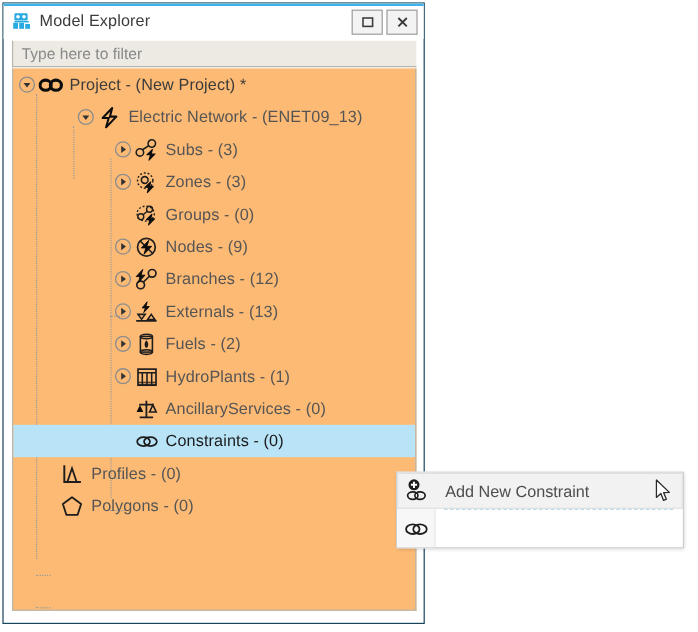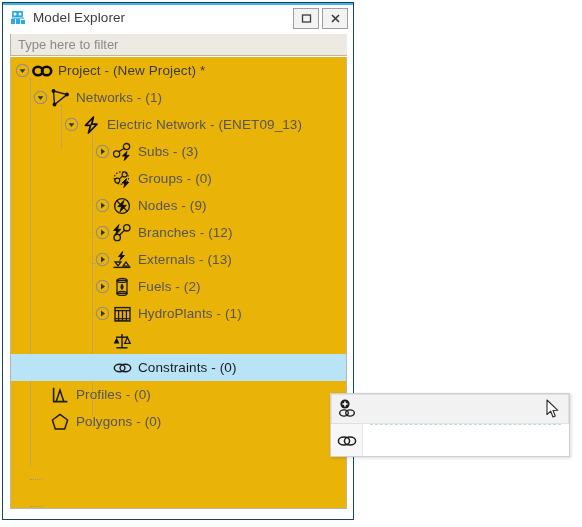--- a/index.html
+++ b/index.html
@@ -109,21 +109,21 @@
   }
   #filter-input::placeholder { color: #8a8a8a; opacity: 1; }
 
   
   #tree-area {
     position: absolute;
     left: 7px;
     top: 54px;
     width: 337px;
     height: 452px;
-    background: #eab308;
+    background: #fdba74;
     border: 1px solid #b8b5ab;
     border-top: none;
     box-sizing: border-box;
     overflow: hidden;
   }
 
   .tree-row {
     position: relative;
     height: 27px;
     display: flex;
@@ -302,36 +302,20 @@
               <path d="M4.6,6.2 L10.4,6.2 L7.5,10 Z" fill="#333333"></path>
       </svg></span>
           <span class="node-icon">
             <svg width="21" height="20" viewBox="0 0 21 20">
               <ellipse cx="6" cy="10" rx="4.6" ry="4.2" fill="none" stroke="#0d0d0d" stroke-width="2.6"></ellipse>
         <ellipse cx="14.6" cy="10" rx="4.6" ry="4.2" fill="none" stroke="#0d0d0d" stroke-width="2.6"></ellipse>
             </svg>
           </span>
           <span class="label">Project - (New Project) *</span>
         </div>
-        <div class="tree-row" style="padding-left: 22px;">
-          <span class="twisty">
-      <svg width="15" height="15" viewBox="0 0 15 15">
-        <circle cx="7.5" cy="7.5" r="6.2" fill="none" stroke="#8d8d8d" stroke-width="1.1"></circle>
-              <path d="M4.6,6.2 L10.4,6.2 L7.5,10 Z" fill="#333333"></path>
-      </svg></span>
-          <span class="node-icon">
-            <svg width="21" height="20" viewBox="0 0 21 20">
-              <path d="M3.5,3 L17,6.5 L4.5,16.5 Z" fill="none" stroke="#1d1d1d" stroke-width="1.4"></path>
-        <circle cx="3.5" cy="3" r="1.9" fill="#0d0d0d"></circle>
-        <circle cx="17" cy="6.5" r="1.9" fill="#0d0d0d"></circle>
-        <circle cx="4.5" cy="16.5" r="1.9" fill="#0d0d0d"></circle>
-            </svg>
-          </span>
-          <span class="label">Networks - (1)</span>
-        </div>
         <div class="tree-row" style="padding-left: 53px;">
           <span class="twisty">
       <svg width="15" height="15" viewBox="0 0 15 15">
         <circle cx="7.5" cy="7.5" r="6.2" fill="none" stroke="#8d8d8d" stroke-width="1.1"></circle>
               <path d="M4.6,6.2 L10.4,6.2 L7.5,10 Z" fill="#333333"></path>
       </svg></span>
           <span class="node-icon">
             <svg width="21" height="20" viewBox="0 0 21 20">
               <path d="M12.5,2 L4.5,10.3 L9.6,10.3 L7.4,18 L16,9.2 L10.6,9.2 Z" fill="none" stroke="#0d0d0d" stroke-width="1.7" stroke-linejoin="round"></path>
             </svg>
@@ -346,20 +330,35 @@
       </svg></span>
           <span class="node-icon">
             <svg width="21" height="20" viewBox="0 0 21 20">
               <circle cx="14.5" cy="4.6" r="3.1" fill="none" stroke="#1d1d1d" stroke-width="1.3"></circle>
         <circle cx="4.6" cy="12" r="3.1" fill="none" stroke="#1d1d1d" stroke-width="1.3"></circle>
         <path d="M6.8,9.8 L12.3,6.2" stroke="#1d1d1d" stroke-width="1.3"></path>
         <path d="M15,9.5 L10.4,14 L13.4,14 L12.2,18.5 L17.2,13.3 L14,13.3 Z" fill="#0d0d0d" stroke="#0d0d0d" stroke-width="0.9" stroke-linejoin="round"></path>
             </svg>
           </span>
           <span class="label">Subs - (3)</span>
+        </div>
+        <div class="tree-row" style="padding-left: 84px;">
+          <span class="twisty">
+      <svg width="15" height="15" viewBox="0 0 15 15">
+        <circle cx="7.5" cy="7.5" r="6.2" fill="none" stroke="#8d8d8d" stroke-width="1.1"></circle>
+              <path d="M6.0,4.5 L6.0,10.5 L10,7.5 Z" fill="#333333"></path>
+      </svg></span>
+          <span class="node-icon">
+            <svg width="21" height="20" viewBox="0 0 21 20">
+              <circle cx="9" cy="8.5" r="6.4" fill="none" stroke="#1d1d1d" stroke-width="1.2" stroke-dasharray="1.6 1.6"></circle>
+        <circle cx="8.6" cy="8" r="2.8" fill="none" stroke="#1d1d1d" stroke-width="1.3"></circle>
+        <path d="M13.6,9.5 L9,14 L12,14 L10.8,18.5 L15.8,13.3 L12.6,13.3 Z" fill="#0d0d0d" stroke="#0d0d0d" stroke-width="0.9" stroke-linejoin="round"></path>
+            </svg>
+          </span>
+          <span class="label">Zones - (3)</span>
         </div>
         <div class="tree-row" style="padding-left: 84px;">
           <span class="twisty-spacer"></span>
           <span class="node-icon">
             <svg width="21" height="20" viewBox="0 0 21 20">
               <ellipse cx="9.4" cy="9" rx="7.2" ry="6.2" fill="none" stroke="#1d1d1d" stroke-width="1.1" stroke-dasharray="1.6 1.6"></ellipse>
         <circle cx="12.6" cy="5.4" r="2.5" fill="none" stroke="#1d1d1d" stroke-width="1.2"></circle>
         <circle cx="5.3" cy="11.6" r="2.5" fill="none" stroke="#1d1d1d" stroke-width="1.2"></circle>
         <path d="M7.2,10 L10.8,7" stroke="#1d1d1d" stroke-width="1.2"></path>
         <path d="M14.6,9.5 L10,14 L13,14 L11.8,18.5 L16.8,13.3 L13.6,13.3 Z" fill="#0d0d0d" stroke="#0d0d0d" stroke-width="0.9" stroke-linejoin="round"></path>
@@ -451,20 +450,21 @@
           <span class="twisty-spacer"></span>
           <span class="node-icon">
             <svg width="21" height="20" viewBox="0 0 21 20">
               <path d="M10,3 L10,16.8" stroke="#1d1d1d" stroke-width="1.5"></path>
         <path d="M4,6.2 L16,6.2" stroke="#1d1d1d" stroke-width="1.5"></path>
         <path d="M4.4,16.8 L15.6,16.8" stroke="#1d1d1d" stroke-width="1.5"></path>
         <path d="M4.6,6.4 L1.8,12.4 L7.4,12.4 Z" fill="#0d0d0d"></path>
         <path d="M15.4,6.4 L12.6,12.4 L18.2,12.4 Z" fill="none" stroke="#1d1d1d" stroke-width="1.3"></path>
             </svg>
           </span>
+          <span class="label">AncillaryServices - (0)</span>
         </div>
         <div class="tree-row selected" style="padding-left: 84px;">
           <span class="twisty-spacer"></span>
           <span class="node-icon">
             <svg width="22" height="20" viewBox="0 0 22 20">
         <ellipse cx="8" cy="10" rx="5.6" ry="3.9" fill="none" stroke="#1d1d1d" stroke-width="1.5"></ellipse>
         <ellipse cx="14" cy="10" rx="5.6" ry="3.9" fill="none" stroke="#1d1d1d" stroke-width="1.5"></ellipse>
             </svg>
           </span>
           <span class="label">Constraints - (0)</span>
@@ -495,20 +495,21 @@
 <div id="context-menu">
   <div class="menu-item hover">
     <span class="menu-icon">
       <svg width="20" height="21" viewBox="0 0 20 21">
         <circle cx="7" cy="5" r="4.6" fill="#1d1d1d"></circle>
         <path d="M7,2.4 L7,7.6 M4.4,5 L9.6,5" stroke="#ffffff" stroke-width="1.6"></path>
         <ellipse cx="6" cy="14" rx="4.3" ry="3.1" fill="none" stroke="#1d1d1d" stroke-width="1.4"></ellipse>
         <ellipse cx="12" cy="14" rx="4.3" ry="3.1" fill="none" stroke="#1d1d1d" stroke-width="1.4"></ellipse>
       </svg>
     </span>
+    <span class="menu-label">Add New Constraint</span>
   </div>
 
   <div class="menu-separator"></div>
 
   <div class="menu-item">
     <span class="menu-icon">
       <svg width="22" height="14" viewBox="0 0 22 14">
         <ellipse cx="8" cy="7" rx="5.6" ry="4" fill="none" stroke="#1d1d1d" stroke-width="1.5"></ellipse>
         <ellipse cx="14" cy="7" rx="5.6" ry="4" fill="none" stroke="#1d1d1d" stroke-width="1.5"></ellipse>
       </svg>

